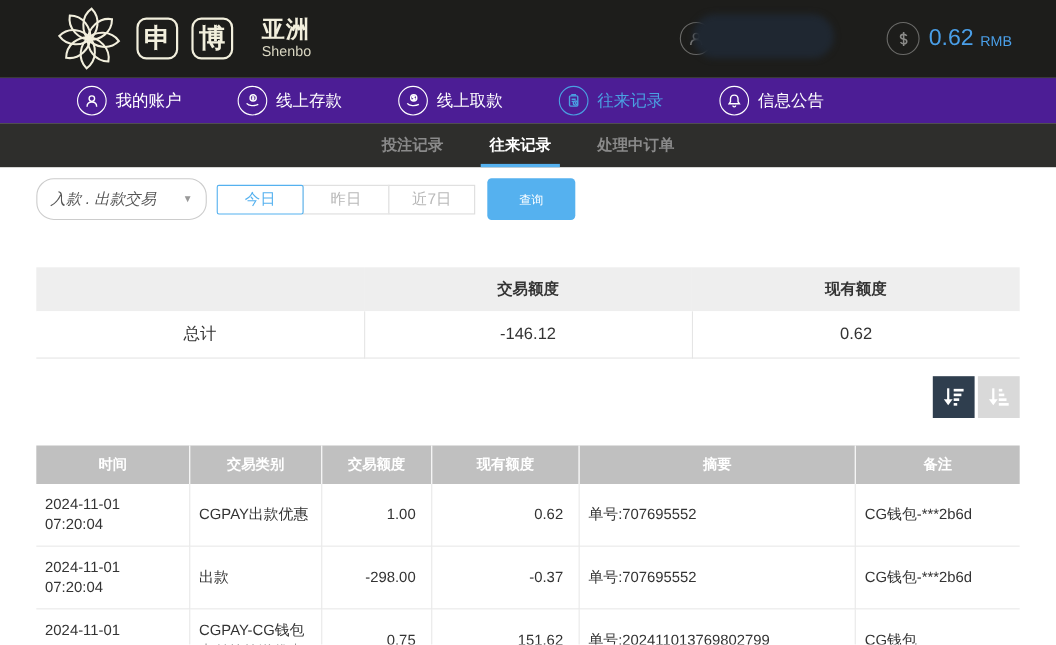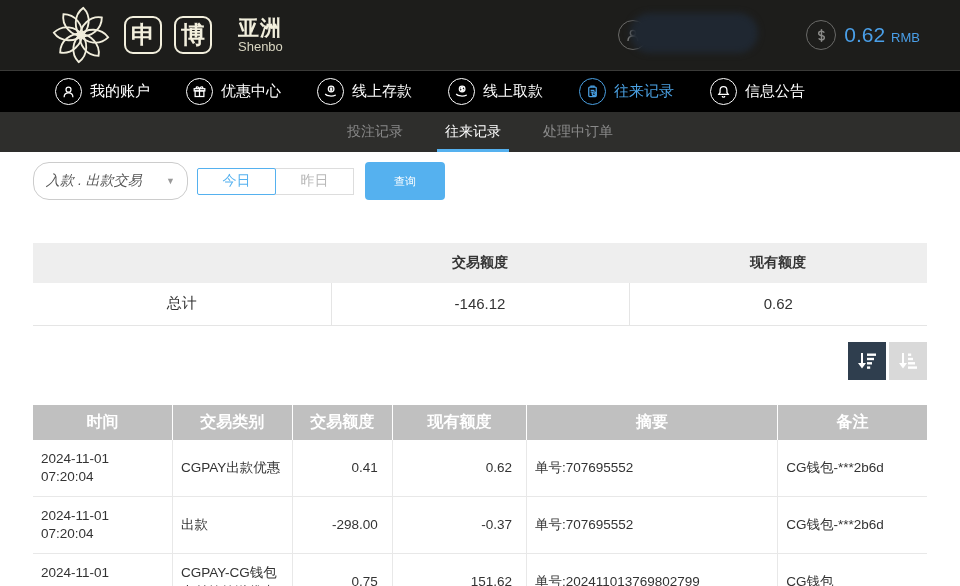--- a/index.html
+++ b/index.html
@@ -21,33 +21,33 @@
   .circ-icon { width:30px; height:30px; border:1.6px solid #6a6a68; border-radius:50%;
     display:flex; align-items:center; justify-content:center; color:#8a8a88; flex:0 0 auto; }
   .redaction { position:absolute; left:12px; top:-6px; width:128px; height:40px;
     background:#1f2731; border-radius:20px; filter:blur(3px); z-index:2; }
   .user-wrap { position:relative; width:150px; height:32px; display:flex; align-items:center; }
   .balance { display:flex; align-items:center; gap:8px; margin-left:28px; }
   .balance .amount { color:#4a9fe8; font-size:21px; }
   .balance .cur { color:#4a9fe8; font-size:13px; margin-left:-2px; align-self:center; padding-top:4px; }
 
   
-  .main-nav { height:42px; background:#000000; border-top:1px solid #3a3a38;
-    display:flex; align-items:center; gap:36px; padding-left:55px; }
+  .main-nav { height:42px; background:#4c1d95; border-top:1px solid #3a3a38;
+    display:flex; align-items:center; gap:51px; padding-left:70px; }
   .nav-item { display:flex; align-items:center; gap:8px; color:#fff; font-size:15px; cursor:pointer; }
   .nav-item .nav-circ { width:27px; height:27px; border:1.6px solid #fff; border-radius:50%;
     display:flex; align-items:center; justify-content:center; color:#fff; }
   .nav-item.active { color:#4aa0e2; }
   .nav-item.active .nav-circ { border-color:#4aa0e2; color:#4aa0e2; }
 
   
   .sub-nav { height:40px; background:#2e2e2c; display:flex; align-items:stretch;
     justify-content:center; gap:34px; }
   .tab { display:flex; align-items:center; font-size:14px; color:#8a8a8a;
-    position:relative; padding:0 4px; cursor:pointer; }
+    position:relative; padding:0 4px; cursor:pointer;font-weight:bold; }
   .tab.active { color:#fff; }
   .tab.active::after { content:""; position:absolute; left:-4px; right:-4px; bottom:0;
     height:3px; background:#55b1ef; }
 
   
   .content { width:894px; margin:0 auto; }
 
   .filter-row { display:flex; align-items:center; margin-top:10px; height:38px; }
   .select-box { width:155px; height:38px; border:1px solid #ccc; border-radius:16px;
     display:flex; align-items:center; justify-content:space-between; padding:0 12px;
@@ -75,21 +75,21 @@
 
   
   .sort-row { display:flex; justify-content:flex-end; gap:3px; margin-top:16px; }
   .sort-btn { width:38px; height:38px; display:flex; align-items:center;
     justify-content:center; cursor:pointer; }
   .sort-btn.desc { background:#2f3e4e; }
   .sort-btn.asc  { background:#d9d9d9; }
 
   
   .data-table { width:100%; border-collapse:collapse; margin-top:25px; table-layout:fixed; }
-  .data-table th { background:#c0c0c0; color:#fff; font-size:16px; font-weight:bold;
+  .data-table th { background:#c0c0c0; color:#fff; font-size:13px; font-weight:bold;
     height:35px; border-right:1px solid #fff; }
   .data-table th:last-child { border-right:none; }
   .data-table td { font-size:13.5px; color:#333; border-bottom:1px solid #e8e8e8;
     border-right:1px solid #e8e8e8; padding:10px 8px; background:#fff; line-height:1.35; }
   .data-table td:last-child { border-right:none; }
   .c-time { width:15.6%; } .c-type { width:13.4%; } .c-amt { width:11.2%; }
   .c-bal { width:15.0%; } .c-sum { width:28.1%; } .c-note { width:16.7%; }
   .al { text-align:left; } .ar { text-align:right; padding-right:14px !important; }
 
   svg { display:block; }
@@ -150,31 +150,20 @@
       <svg width="15" height="15" viewBox="0 0 24 24" fill="none" stroke="currentColor" stroke-width="2">
         <circle cx="12" cy="9" r="4"></circle>
           <path d="M5 21c0-4.5 3-7 7-7s7 2.5 7 7"></path>
       </svg>
     </span>
     <span>我的账户</span>
   </div>
   <div class="nav-item">
     <span class="nav-circ">
       <svg width="15" height="15" viewBox="0 0 24 24" fill="none" stroke="currentColor" stroke-width="2">
-        <rect x="5" y="11" width="14" height="9"></rect>
-          <rect x="3.5" y="7.5" width="17" height="3.5"></rect>
-        <line x1="12" y1="7.5" x2="12" y2="20"></line>
-        <path d="M12 7.5C9.5 3 5 4.5 7.5 7.5 M12 7.5C14.5 3 19 4.5 16.5 7.5"></path>
-      </svg>
-    </span>
-    <span>优惠中心</span>
-  </div>
-  <div class="nav-item">
-    <span class="nav-circ">
-      <svg width="15" height="15" viewBox="0 0 24 24" fill="none" stroke="currentColor" stroke-width="2">
         <circle cx="13" cy="8" r="4.5"></circle>
           <path d="M11 6.5h4 M11 9.5h4 M13 6.5v5"></path>
         <path d="M3.5 16c3 3.5 11 4.5 17 1.5"></path>
       </svg>
     </span>
     <span>线上存款</span>
   </div>
   <div class="nav-item">
     <span class="nav-circ">
       <svg width="15" height="15" viewBox="0 0 24 24" fill="none" stroke="currentColor" stroke-width="2">
@@ -217,20 +206,21 @@
 <div class="content">
 
   <div class="filter-row">
     <div class="select-box">
       <span>入款 . 出款交易</span>
       <span class="caret">▼</span>
     </div>
     <div class="btn-group">
       <button class="qbtn active">今日</button>
       <button class="qbtn">昨日</button>
+      <button class="qbtn">近7日</button>
     </div>
     <button class="search-btn">查询</button>
   </div>
 
   <table class="summary">
     <thead>
       <tr>
         <td></td>
         <td>交易额度</td>
         <td>现有额度</td>
@@ -276,21 +266,21 @@
         <th class="c-amt">交易额度</th>
         <th class="c-bal">现有额度</th>
         <th class="c-sum">摘要</th>
         <th class="c-note">备注</th>
       </tr>
     </thead>
     <tbody>
       <tr>
         <td class="al">2024-11-01 07:20:04</td>
         <td class="al">CGPAY出款优惠</td>
-        <td class="ar">0.41</td>
+        <td class="ar">1.00</td>
         <td class="ar">0.62</td>
         <td class="al">单号:707695552</td>
         <td class="al">CG钱包-***2b6d</td>
       </tr>
       <tr>
         <td class="al">2024-11-01 07:20:04</td>
         <td class="al">出款</td>
         <td class="ar">-298.00</td>
         <td class="ar">-0.37</td>
         <td class="al">单号:707695552</td>

